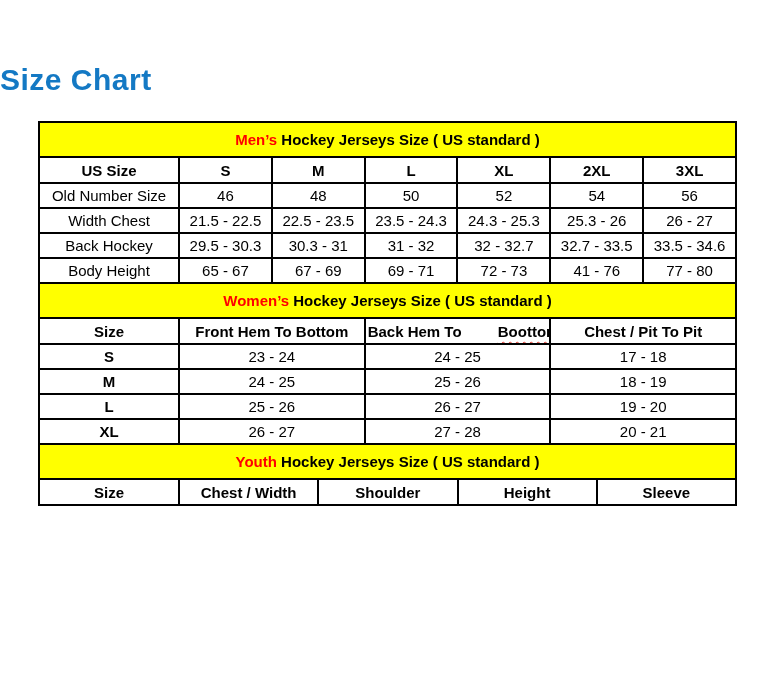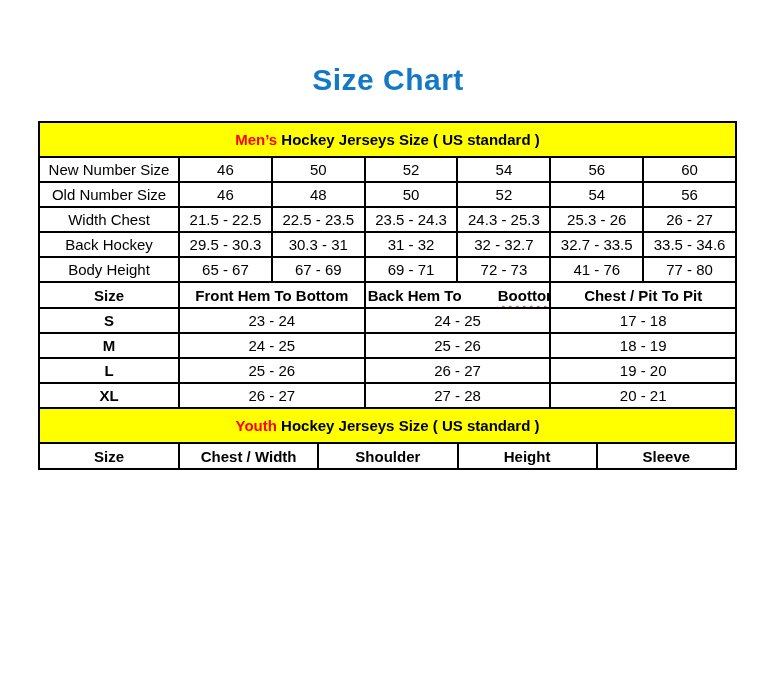--- a/index.html
+++ b/index.html
@@ -9,21 +9,20 @@
     width: 776px;
     height: 692px;
     background: #ffffff;
     font-family: "Liberation Sans", sans-serif;
     overflow: hidden;
   }
   .title {
     position: absolute;
     top: 63px; left: 0; right: 0;
     margin: 0;
-    text-align: center;
     font-size: 30px;
     font-weight: 700;
     color: #1479c4;
     letter-spacing: 0.5px;
   }
   .tables {
     position: absolute;
     left: 38px;
     top: 121px;
     width: 711px;
@@ -82,27 +81,27 @@
           <col>
           <col>
           <col>
           <col>
       </colgroup>
       <tbody>
           <tr>
         <td class="banner" colspan="7"><span class="red">Men’s</span><span> Hockey Jerseys Size ( US standard )</span></td>
       </tr>
       <tr>
-        <td class="rowlabel">New Number Size</td>
-        <td class="cell">46</td>
-        <td class="cell">50</td>
-        <td class="cell">52</td>
-        <td class="cell">54</td>
-        <td class="cell">56</td>
-        <td class="cell">60</td>
+        <th class="colhead">US Size</th>
+        <th class="colhead">S</th>
+        <th class="colhead">M</th>
+        <th class="colhead">L</th>
+        <th class="colhead">XL</th>
+        <th class="colhead">2XL</th>
+        <th class="colhead">3XL</th>
       </tr>
       <tr>
         <td class="rowlabel">Old Number Size</td>
         <td class="cell">46</td>
         <td class="cell">48</td>
         <td class="cell">50</td>
         <td class="cell">52</td>
         <td class="cell">54</td>
         <td class="cell">56</td>
       </tr>
@@ -137,20 +136,23 @@
       </table>
 
     <table class="tbl">
       <colgroup>
         <col class="c-label">
           <col>
           <col>
           <col>
       </colgroup>
       <tbody>
+          <tr>
+        <td class="banner" colspan="4"><span class="red">Women’s</span><span> Hockey Jerseys Size ( US standard )</span></td>
+      </tr>
       <tr>
         <th class="colhead">Size</th>
         <th class="colhead">Front Hem To Bottom</th>
         <th class="colhead"><span>Back Hem To </span><span class="squiggle">Boottom</span></th>
         <th class="colhead">Chest / Pit To Pit</th>
       </tr>
       <tr>
         <td class="sizelabel">S</td>
         <td class="cell">23 - 24</td>
         <td class="cell">24 - 25</td>

